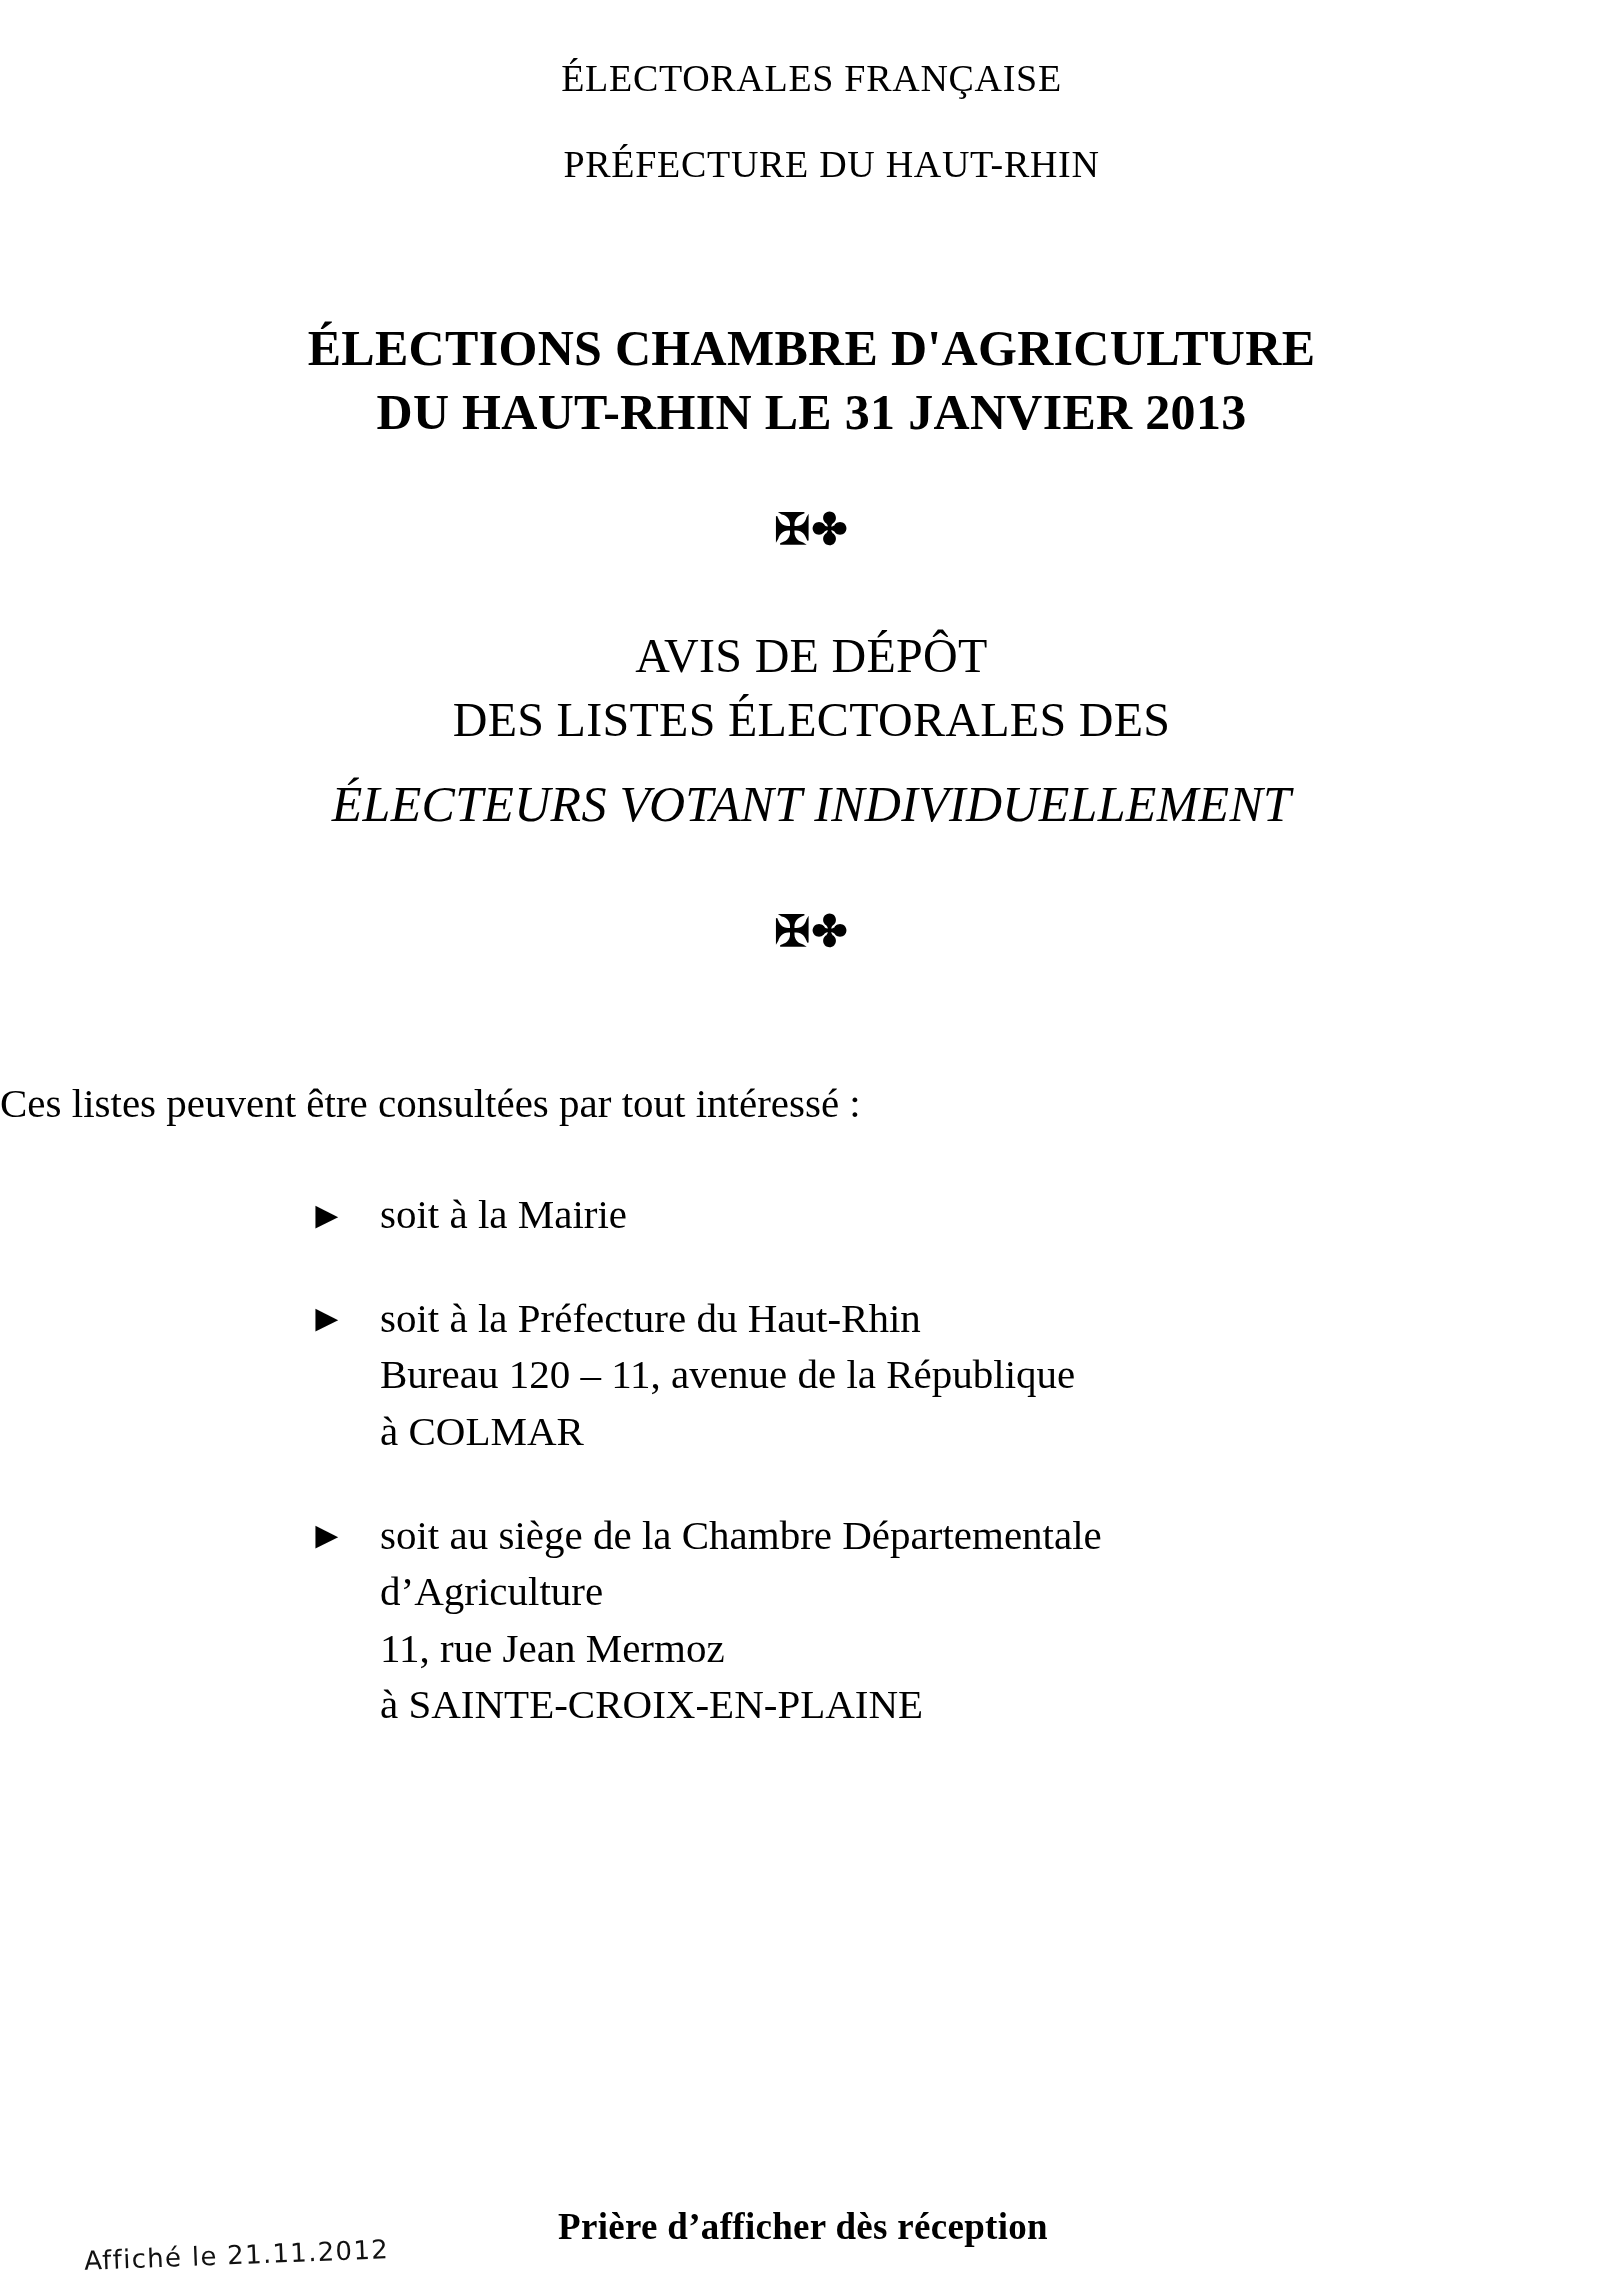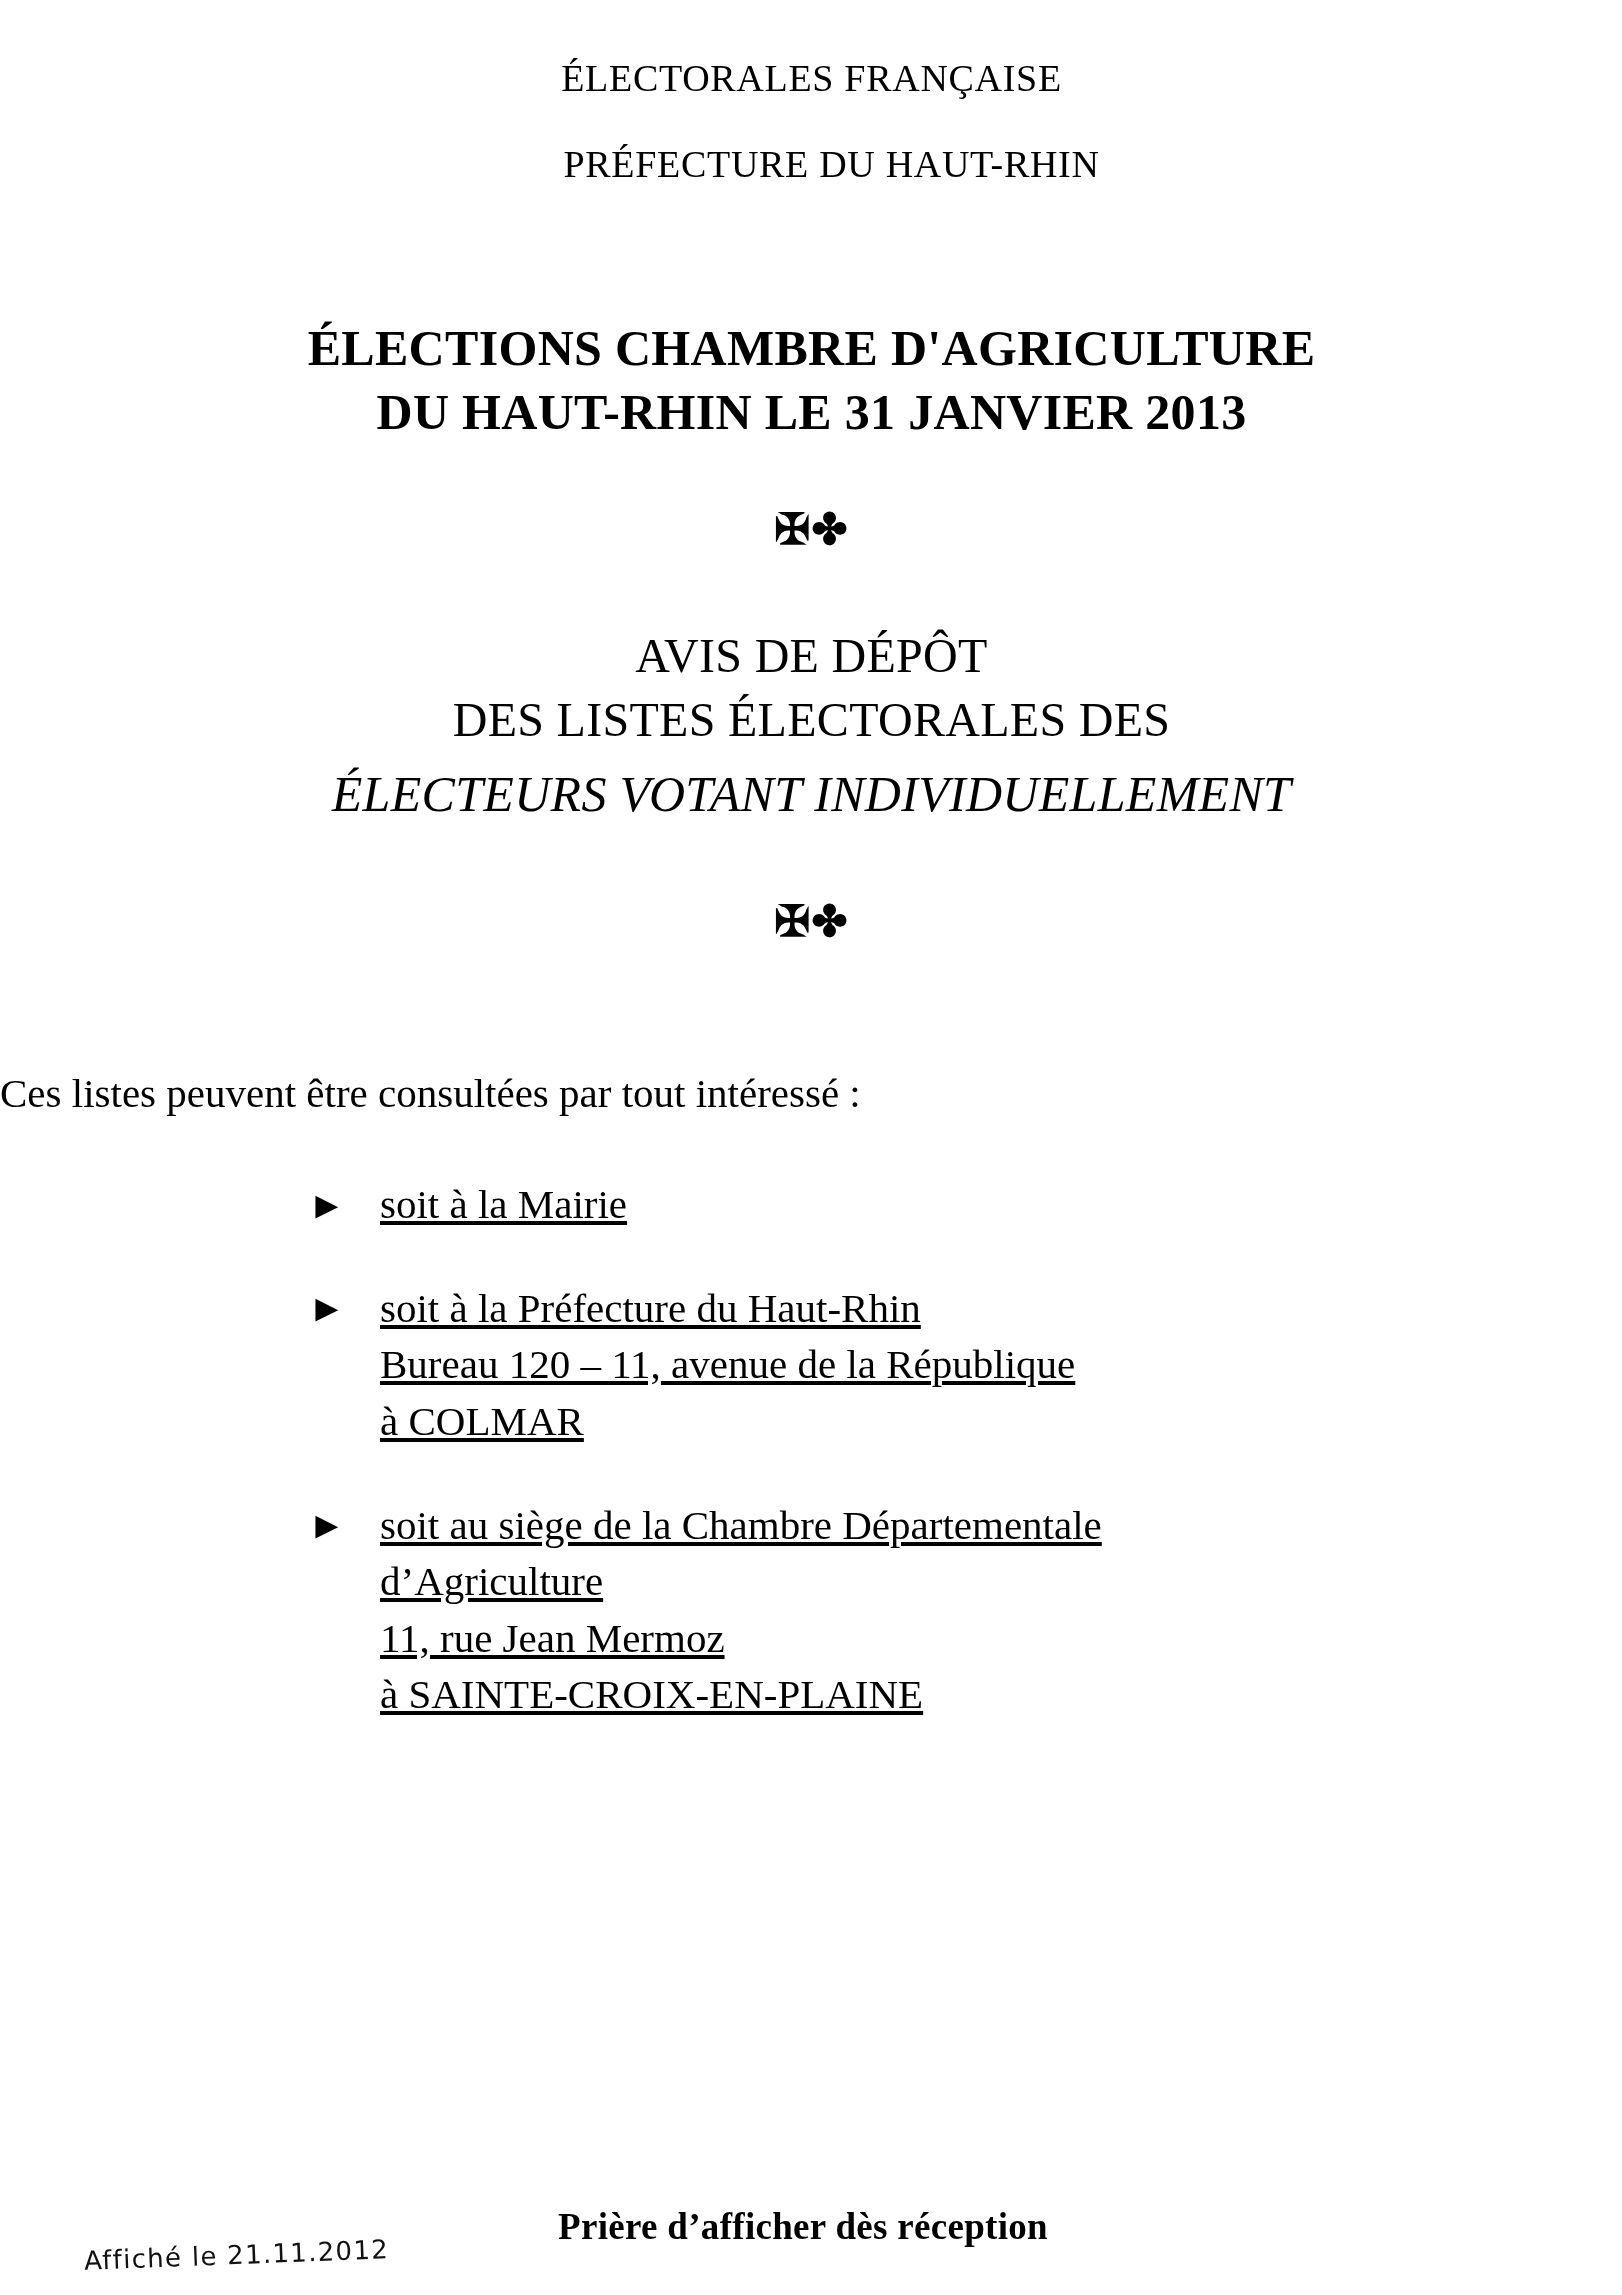--- a/index.html
+++ b/index.html
@@ -65,21 +65,21 @@
   }
   .subtitle-line {
     font-weight: normal;
     font-size: 48px;
     line-height: 1.32;
     letter-spacing: 0.3px;
   }
   .subtitle-line.italic {
     font-style: italic;
     font-size: 50px;
-    margin-top: 10px;
+    margin-top: 20px;
   }
 
   .intro {
     text-align: left;
     margin-top: 124px;
     font-size: 41px;
     line-height: 1.3;
   }
 
   .bullets {
@@ -99,21 +99,20 @@
     line-height: 1.38;
     padding-top: 2.6px;
   }
   .bullet-text {
     flex: 1 1 auto;
     font-size: 41px;
     line-height: 1.38;
   }
   .bullet-text .sub-line {
     display: block;
-    text-decoration: underline;
   }
 
   .footer-note {
     position: absolute;
     left: 0;
     right: 17px;
     bottom: 47px;
     text-align: center;
     font-weight: bold;
     font-size: 37px;

